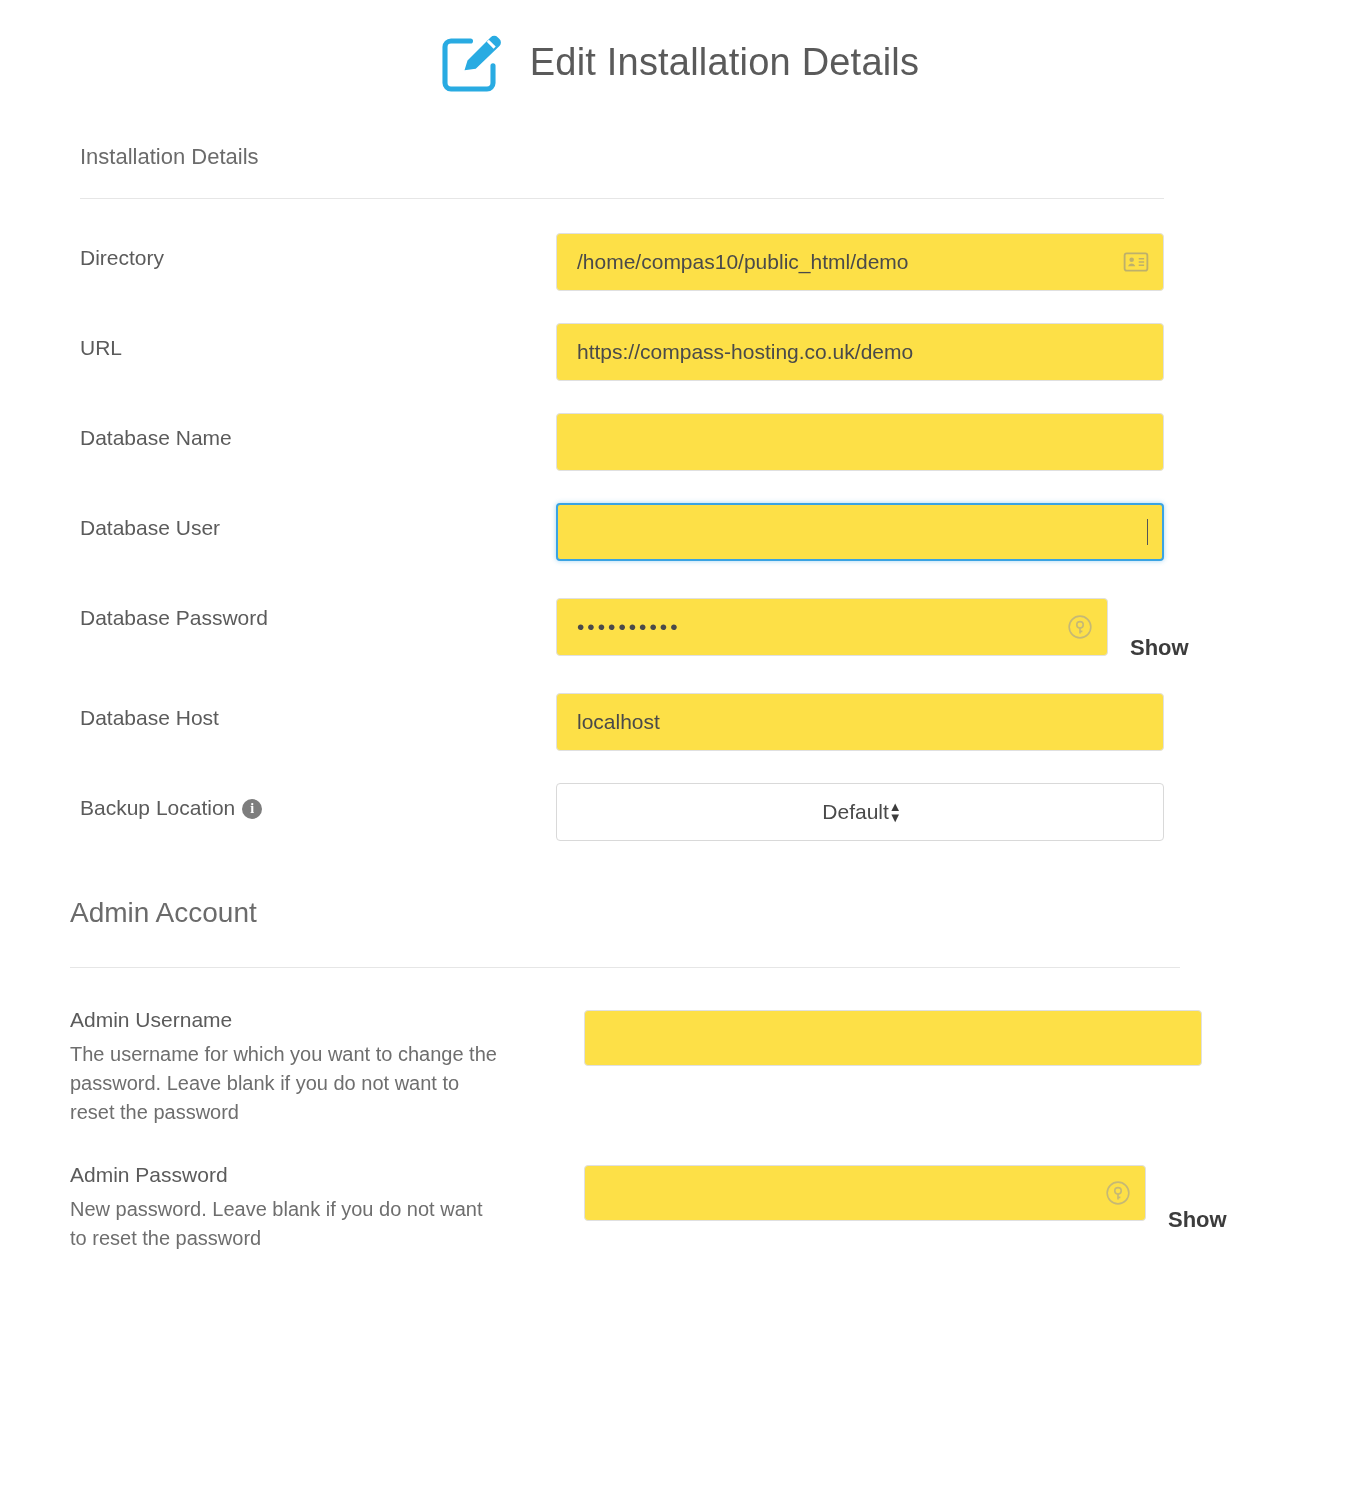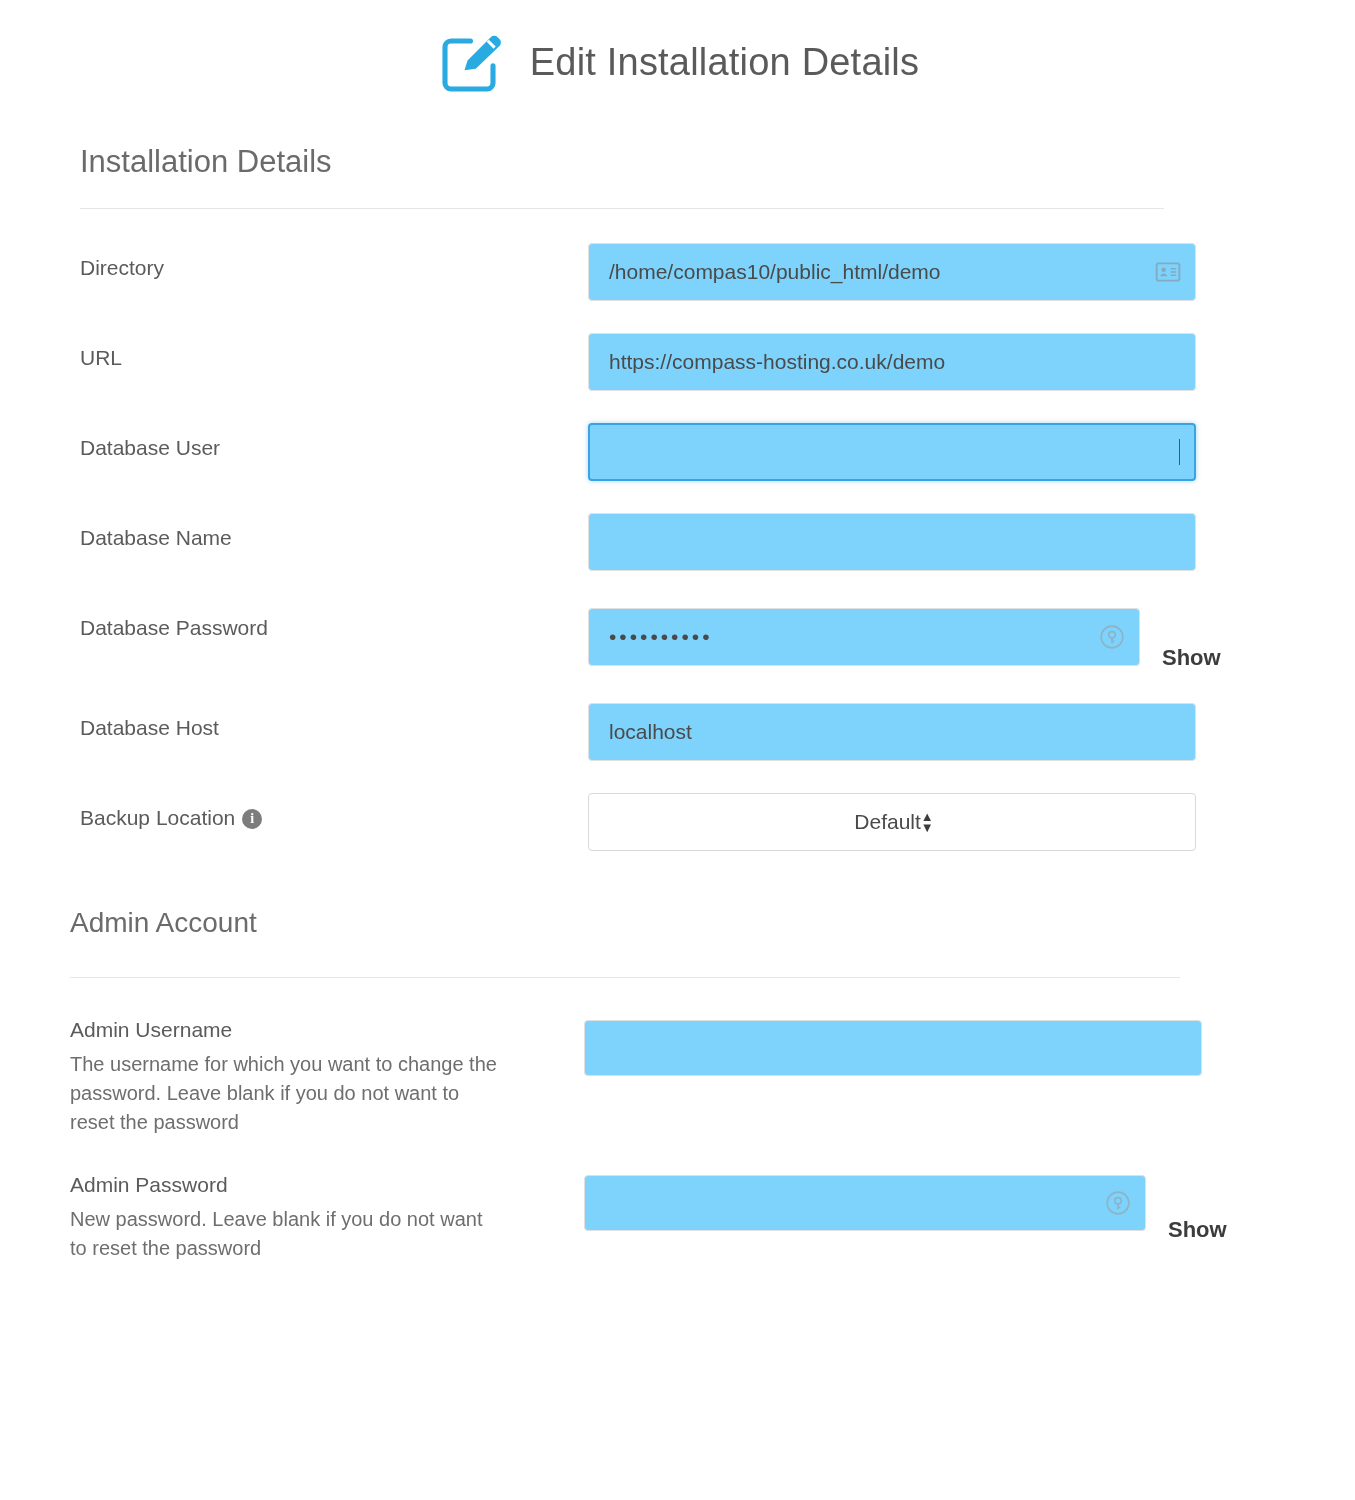--- a/index.html
+++ b/index.html
@@ -41,21 +41,21 @@
     color: #5a5a5a;
     letter-spacing: 0.2px;
     line-height: 1;
   }
 
   
   .section {
     padding: 0 80px 0 80px;
   }
   .section-heading {
-    font-size: 31px;
+    font-size: 22px;
     color: #6b6b6b;
     font-weight: 400;
     margin: 0 0 28px 0;
   }
   .divider {
     height: 1px;
     background: #e6e6e6;
     width: 1084px;
     margin: 0 0 34px 0;
   }
@@ -72,21 +72,20 @@
     width: 1110px;
     margin-bottom: 40px;
   }
 
   
   .form-row {
     display: flex;
     align-items: flex-start;
     margin-bottom: 32px;
     min-height: 58px;
-    gap: 32px;
   }
   .label-col {
     width: 476px;
     flex: 0 0 476px;
     padding-top: 12px;
   }
   .label-col .label {
     font-size: 21px;
     color: #5b5b5b;
     line-height: 1.25;
@@ -97,21 +96,21 @@
     display: flex;
     align-items: center;
     gap: 22px;
   }
 
   .input {
     width: 608px;
     height: 58px;
     border: 1px solid #e0e0e0;
     border-radius: 4px;
-    background: #7dd3fc;
+    background: #fde047;
     display: flex;
     align-items: center;
     padding: 0 14px 0 20px;
     font-size: 21px;
     color: #4a4a4a;
     position: relative;
   }
   .input .value {
     flex: 1 1 auto;
     white-space: nowrap;
@@ -278,37 +277,37 @@
       </div>
       <div class="field-col">
         <div class="input">
           <span class="value">https://compass-hosting.co.uk/demo</span>
         </div>
       </div>
     </div>
 
     <div class="form-row">
       <div class="label-col">
+        <span class="label">Database Name</span>
+      </div>
+      <div class="field-col">
+        <div class="input">
+          <span class="value"></span>
+        </div>
+      </div>
+    </div>
+
+    <div class="form-row">
+      <div class="label-col">
         <span class="label">Database User</span>
       </div>
       <div class="field-col">
         <div class="input focused">
           <span class="value"></span>
           <span class="caret"></span>
-        </div>
-      </div>
-    </div>
-
-    <div class="form-row">
-      <div class="label-col">
-        <span class="label">Database Name</span>
-      </div>
-      <div class="field-col">
-        <div class="input">
-          <span class="value"></span>
         </div>
       </div>
     </div>
 
     <div class="form-row">
       <div class="label-col">
         <span class="label">Database Password</span>
       </div>
       <div class="field-col">
         <div class="input pw">

